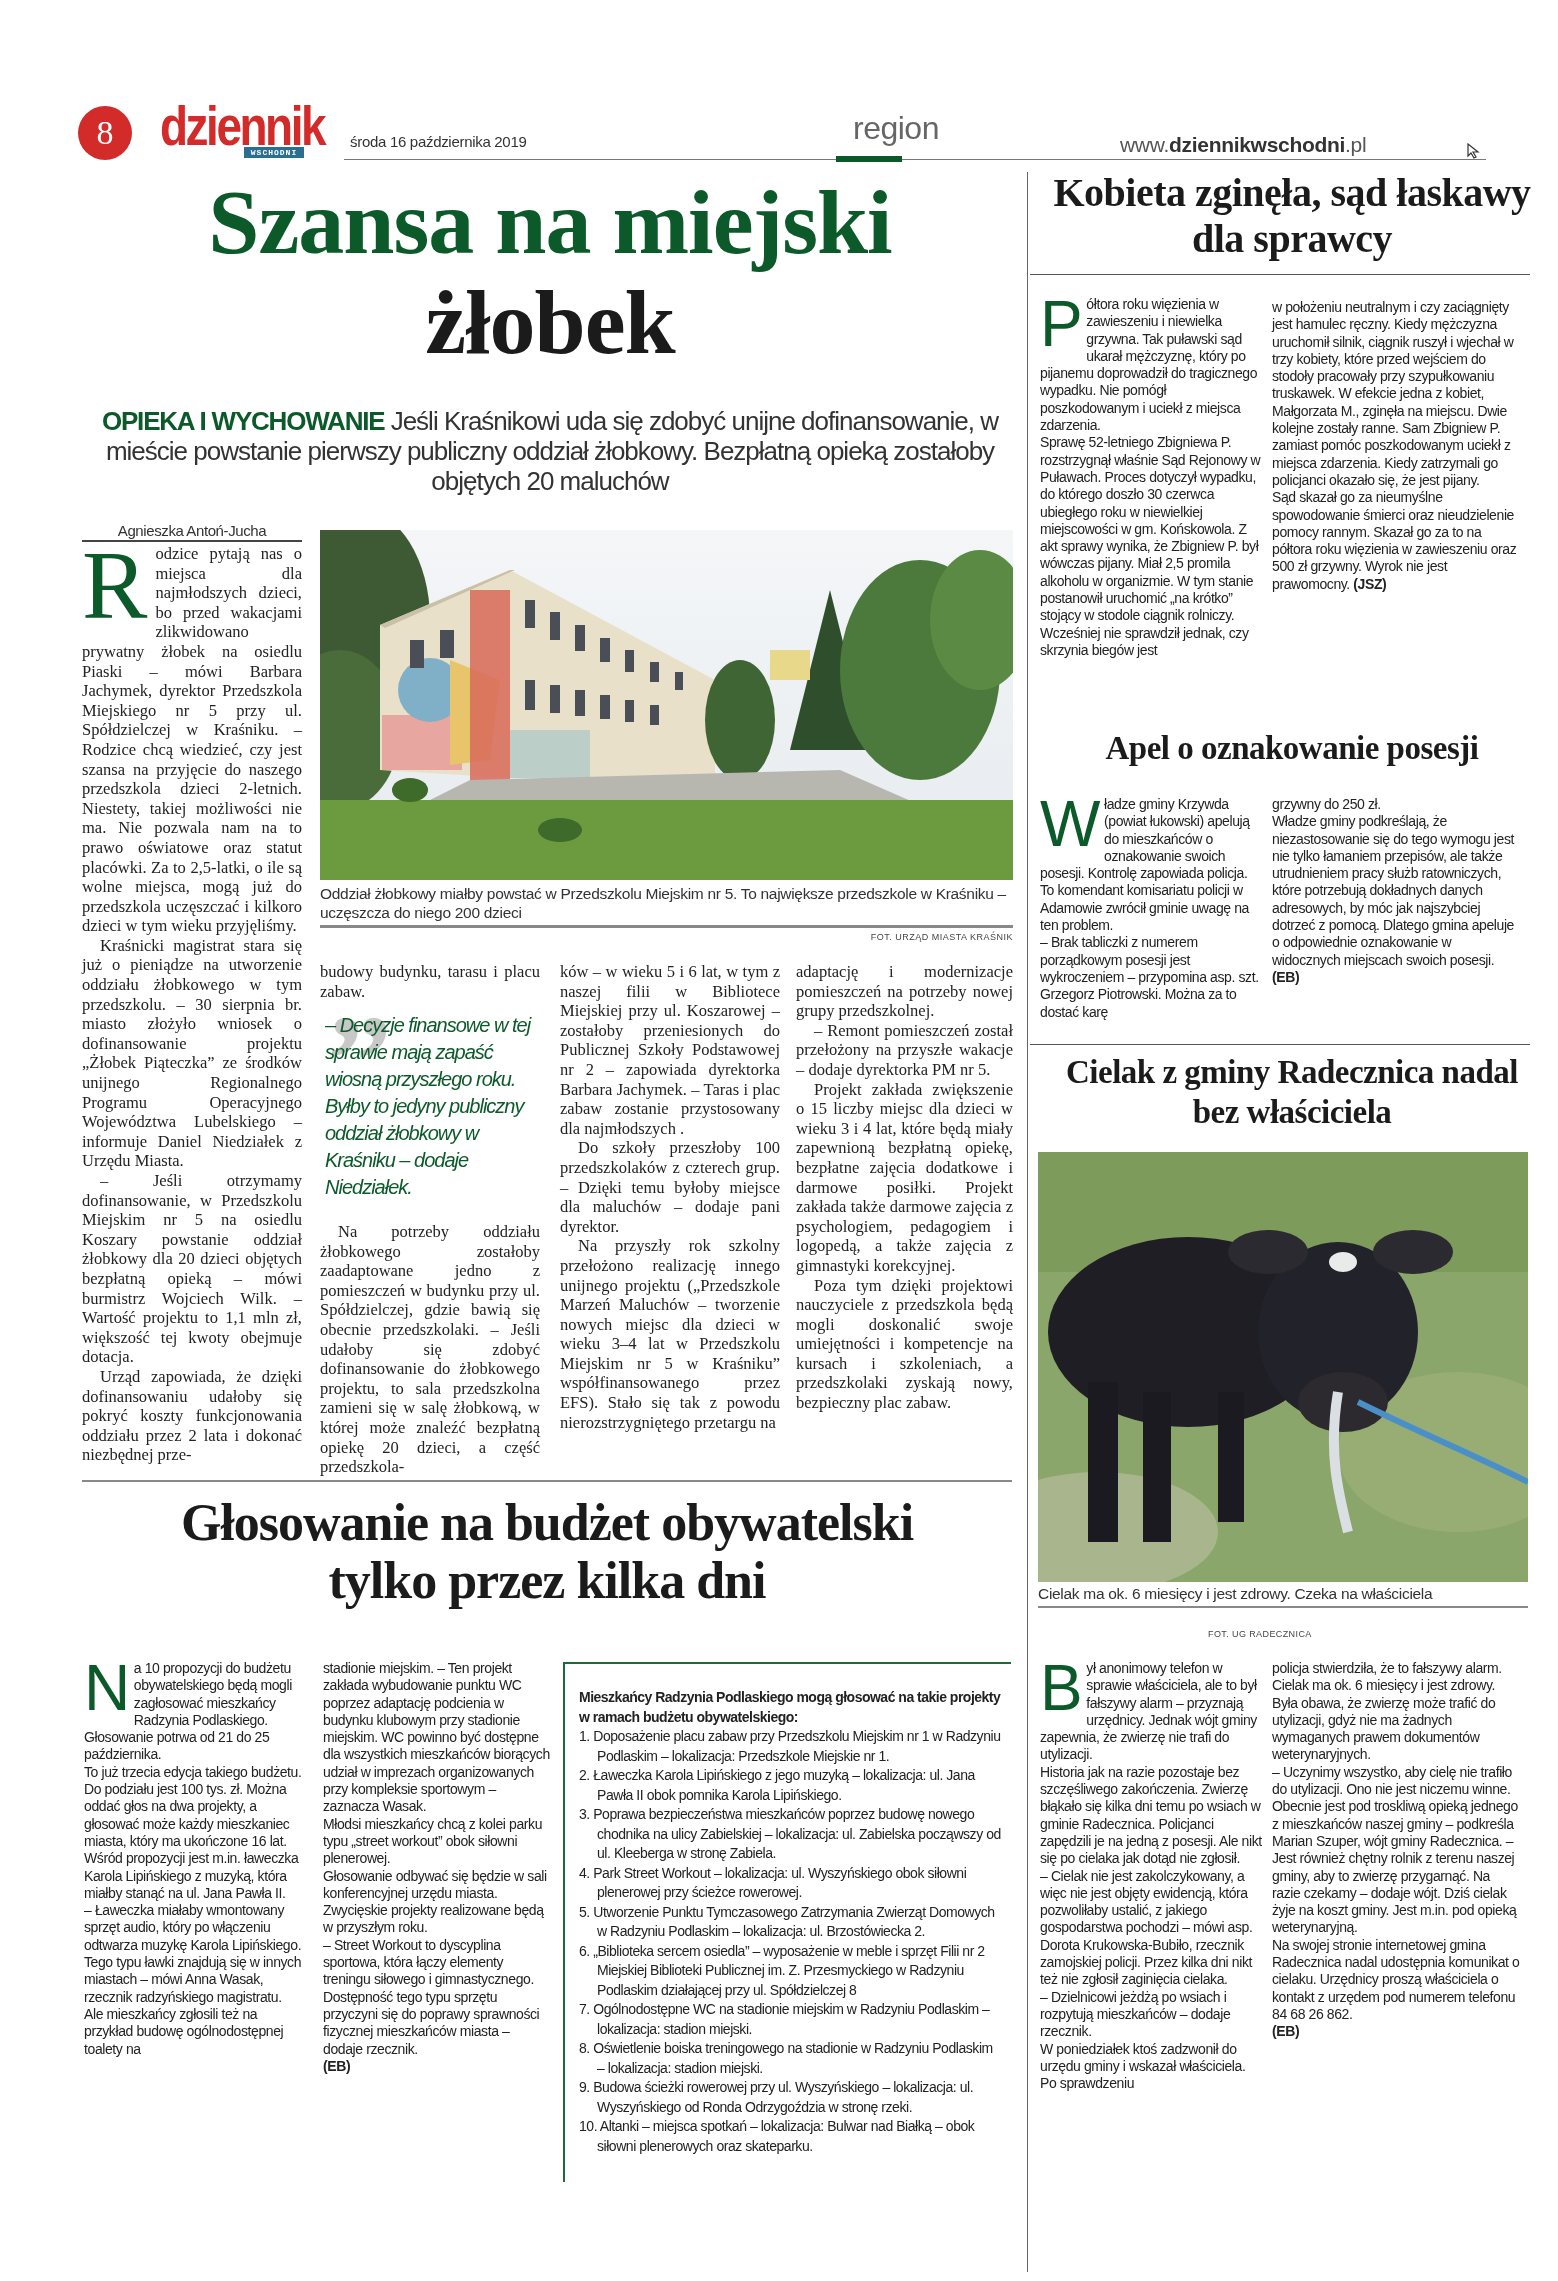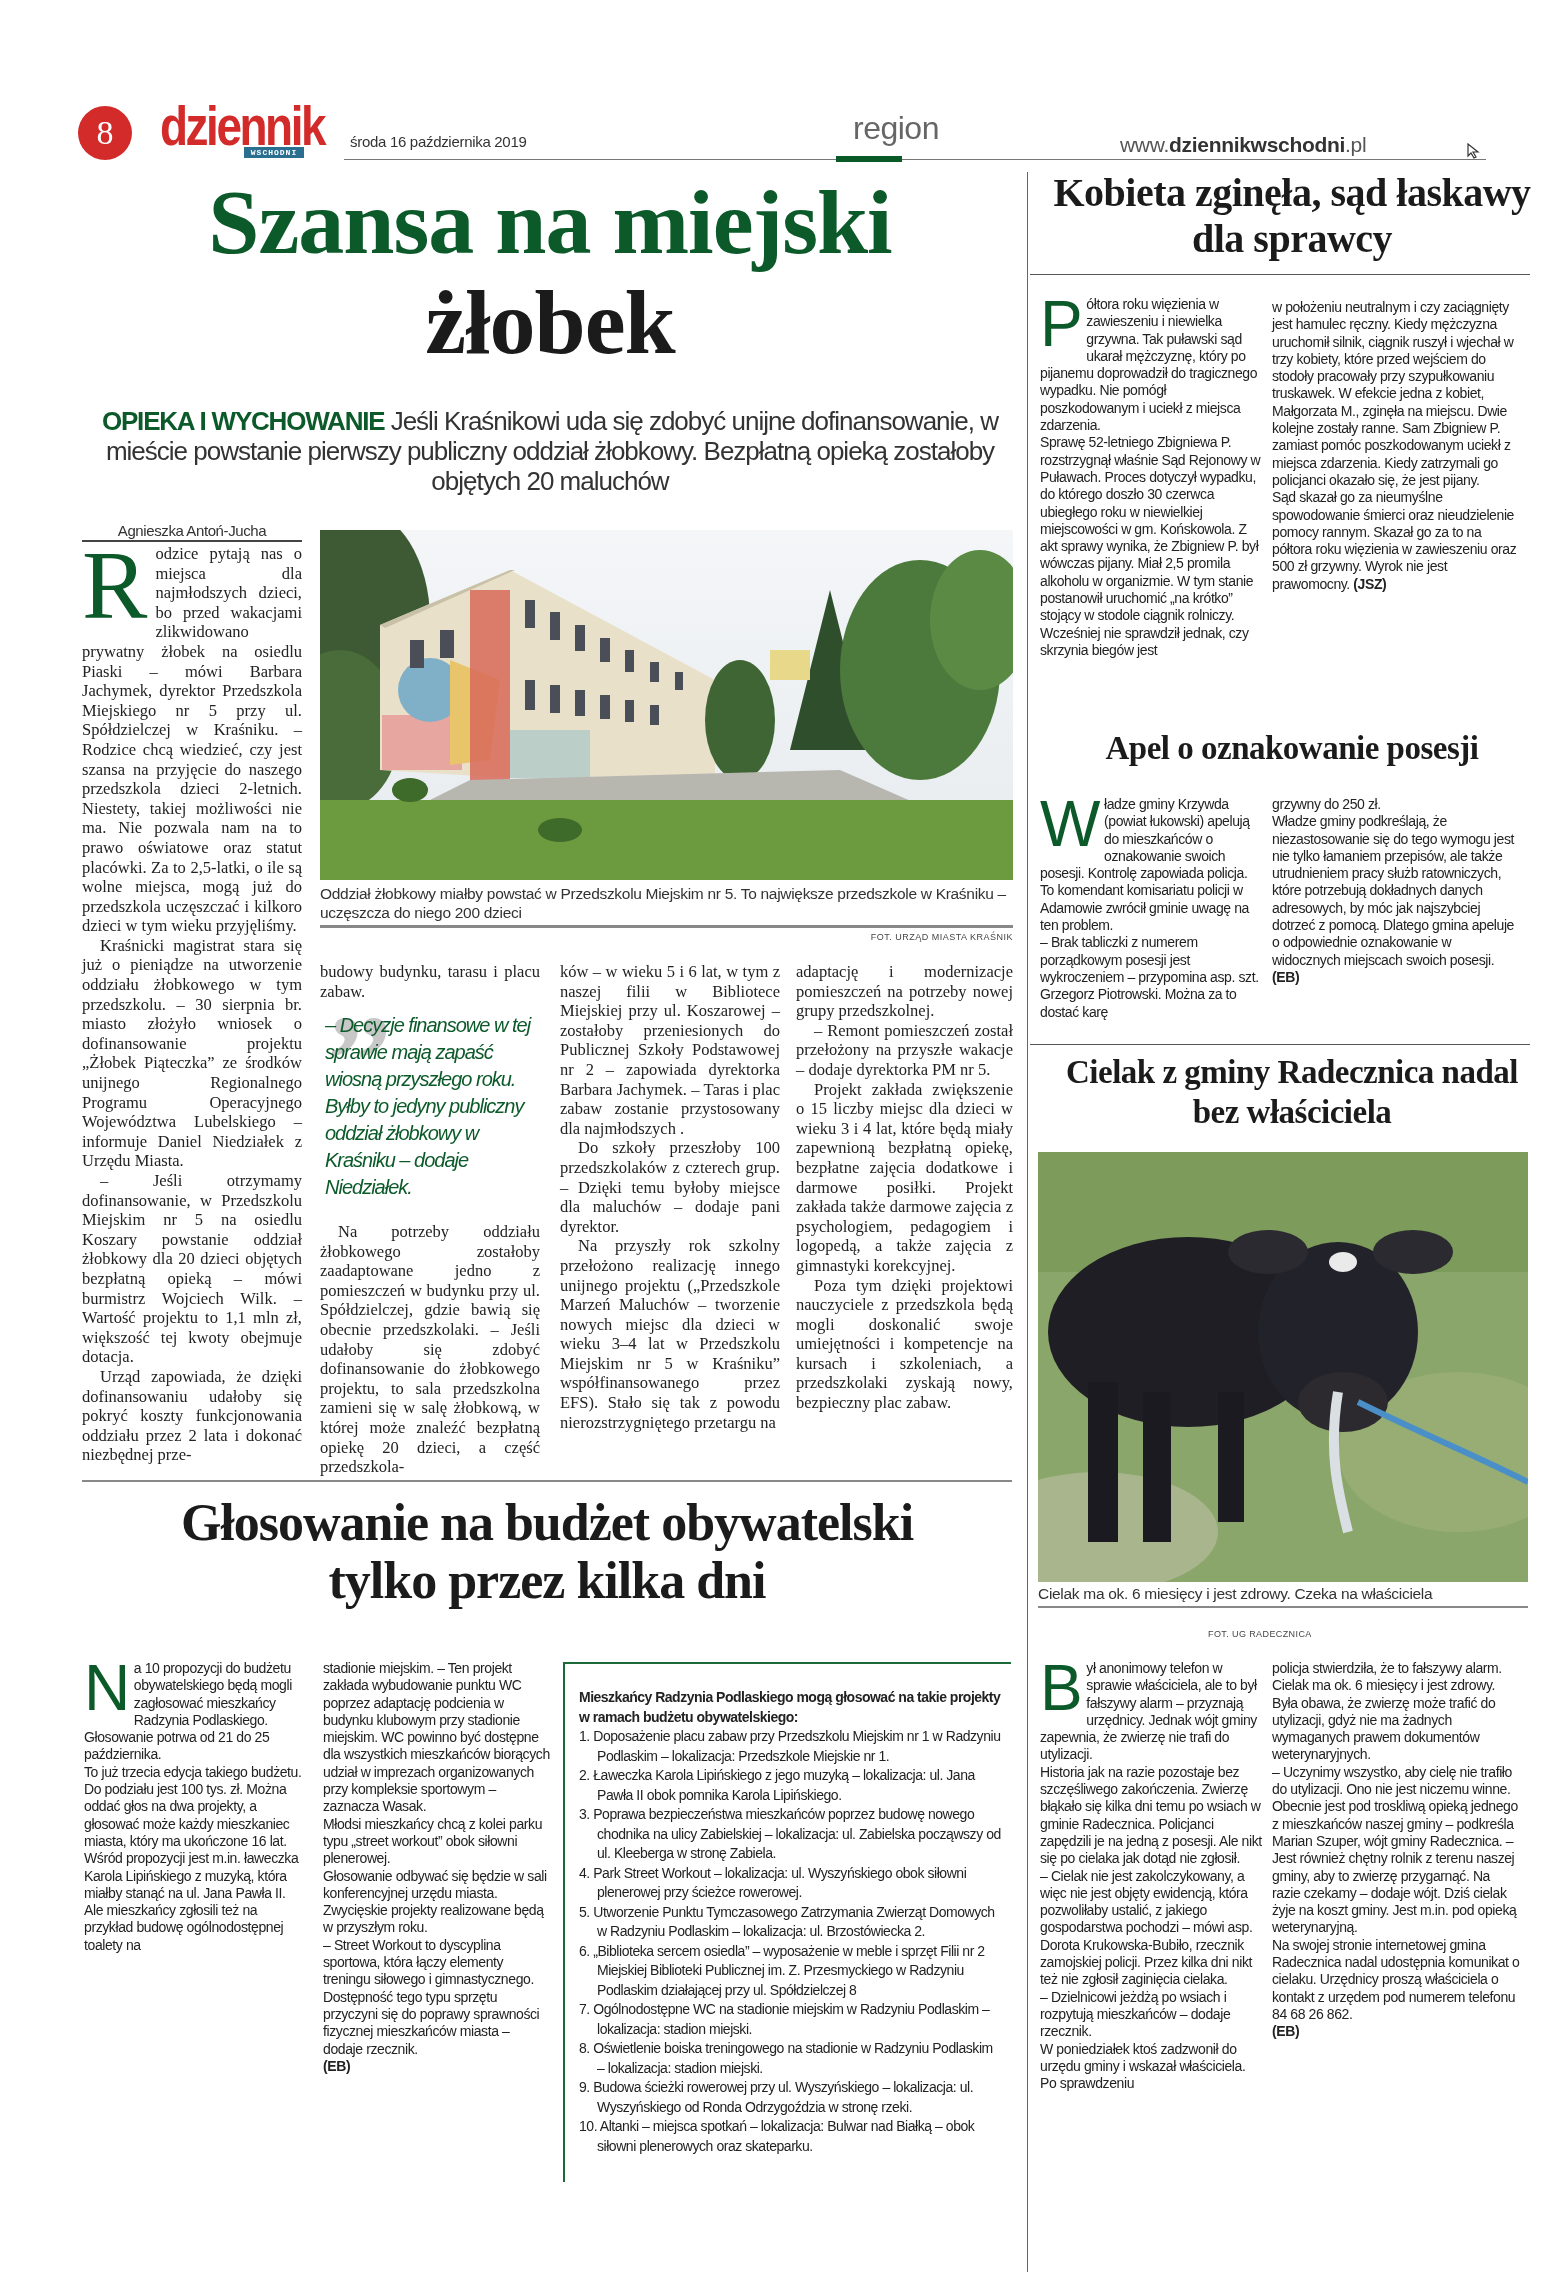--- a/index.html
+++ b/index.html
@@ -175,20 +175,21 @@
 
 <h2 class="budget-title">
   <span>Głosowanie na budżet obywatelski</span><br>
   <span>tylko przez kilka dni</span>
 </h2>
 
 <div class="sans-col" style="left:84px; top:1660px; width:222px;">
   <p><span class="dropcap-sans">N</span><span>a 10 propozycji do budżetu obywatelskiego będą mogli zagłosować mieszkańcy Radzynia Podlaskiego.</span></p>
   <p>Głosowanie potrwa od 21 do 25 października.</p>
   <p>To już trzecia edycja takiego budżetu. Do podziału jest 100 tys. zł. Można oddać głos na dwa projekty, a głosować może każdy mieszkaniec miasta, który ma ukończone 16 lat. Wśród propozycji jest m.in. ławeczka Karola Lipińskiego z muzyką, która miałby stanąć na ul. Jana Pawła II.</p>
+  <p>– Ławeczka miałaby wmontowany sprzęt audio, który po włączeniu odtwarza muzykę Karola Lipińskiego. Tego typu ławki znajdują się w innych miastach – mówi Anna Wasak, rzecznik radzyńskiego magistratu.</p>
   <p>Ale mieszkańcy zgłosili też na przykład budowę ogólnodostępnej toalety na</p>
 </div>
 
 <div class="sans-col" style="left:323px; top:1660px; width:228px;">
   <p>stadionie miejskim. – Ten projekt zakłada wybudowanie punktu WC poprzez adaptację podcienia w budynku klubowym przy stadionie miejskim. WC powinno być dostępne dla wszystkich mieszkańców biorących udział w imprezach organizowanych przy kompleksie sportowym – zaznacza Wasak.</p>
   <p>Młodsi mieszkańcy chcą z kolei parku typu „street workout” obok siłowni plenerowej.</p>
   <p>Głosowanie odbywać się będzie w sali konferencyjnej urzędu miasta. Zwycięskie projekty realizowane będą w przyszłym roku.</p>
   <p>– Street Workout to dyscyplina sportowa, która łączy elementy treningu siłowego i gimnastycznego. Dostępność tego typu sprzętu przyczyni się do poprawy sprawności fizycznej mieszkańców miasta – dodaje rzecznik.</p>
   <p class="sig">(EB)</p>
 </div>

